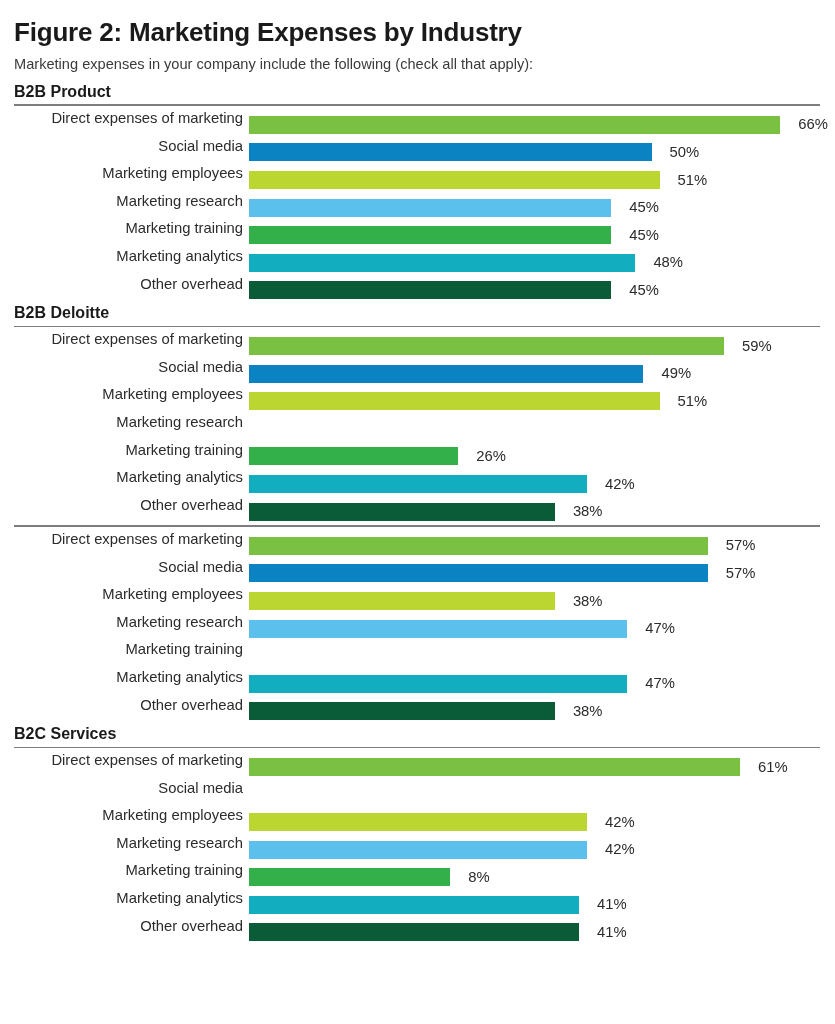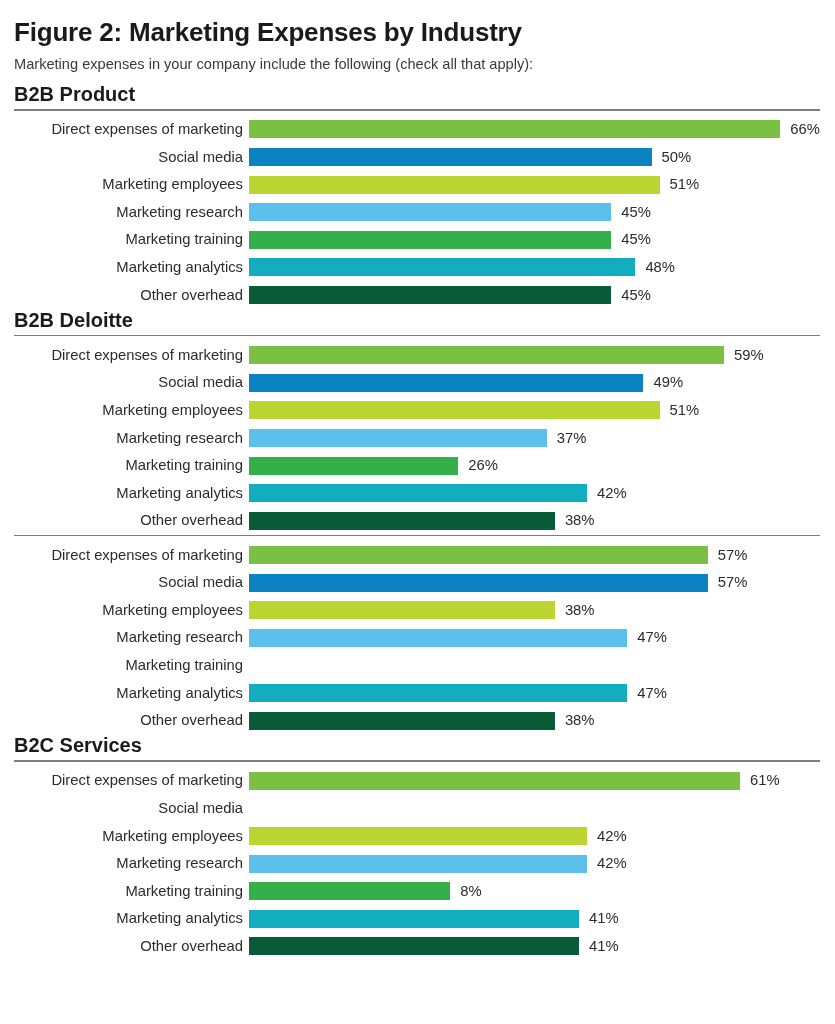--- a/index.html
+++ b/index.html
@@ -38,40 +38,39 @@
     padding-top: 9px;
     line-height: 1.2;
   }
   .sections {
     margin-top: 10px;
   }
   .section {
     margin-bottom: 0px;
   }
   .section-header {
-    font-size: 20px;
+    font-size: 16px;
     font-weight: bold;
     color: #1a1a1a;
     line-height: 1.15;
     padding-bottom: 3px;
   }
   .section-rule {
     height: 1.6px;
     background: #7d7d7d;
     width: 806px;
     margin-bottom: 5px;
   }
   .rows {
     margin: 0;
     padding: 0;
   }
   .bar-row {
     height: 27.6px;
     display: flex;
-    align-items: center;
     position: relative;
   }
   .row-label {
     width: 229px;
     text-align: right;
     font-size: 14.8px;
     color: #2b2b2b;
     line-height: 1;
     padding-right: 6px;
     white-space: nowrap;
@@ -84,21 +83,21 @@
     height: 100%;
   }
   .bar {
     height: 18px;
     flex: 0 0 auto;
   }
   .bar-value {
     font-size: 14.8px;
     color: #2b2b2b;
     line-height: 1;
-    padding-left: 10px;
+    padding-left: 18px;
     white-space: nowrap;
     flex: 0 0 auto;
   }
   .source {
     font-size: 11.6px;
     color: #3a3a3a;
     padding-top: 16px;
     padding-left: 36px;
     line-height: 1.2;
   }
@@ -187,24 +186,20 @@
           </div>
           <div class="bar-row">
             <div class="row-label">Marketing employees</div>
             <div class="bar-wrap">
               <div class="bar" style="width: 410.55px; background: rgb(188, 214, 49);"></div>
               <div class="bar-value">51%</div>
             </div>
           </div>
           <div class="bar-row">
             <div class="row-label">Marketing research</div>
-            <div class="bar-wrap">
-              <div class="bar" style="width: 297.85px; background: rgb(91, 192, 235);"></div>
-              <div class="bar-value">37%</div>
-            </div>
           </div>
           <div class="bar-row">
             <div class="row-label">Marketing training</div>
             <div class="bar-wrap">
               <div class="bar" style="width: 209.3px; background: rgb(51, 176, 74);"></div>
               <div class="bar-value">26%</div>
             </div>
           </div>
           <div class="bar-row">
             <div class="row-label">Marketing analytics</div>

